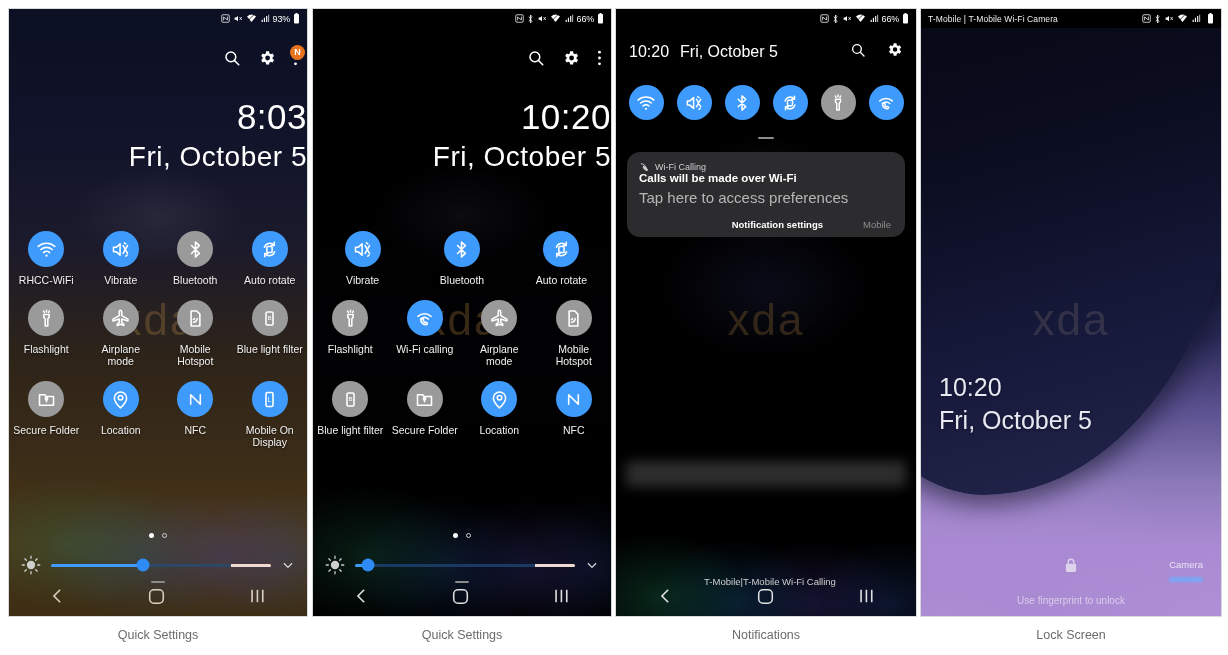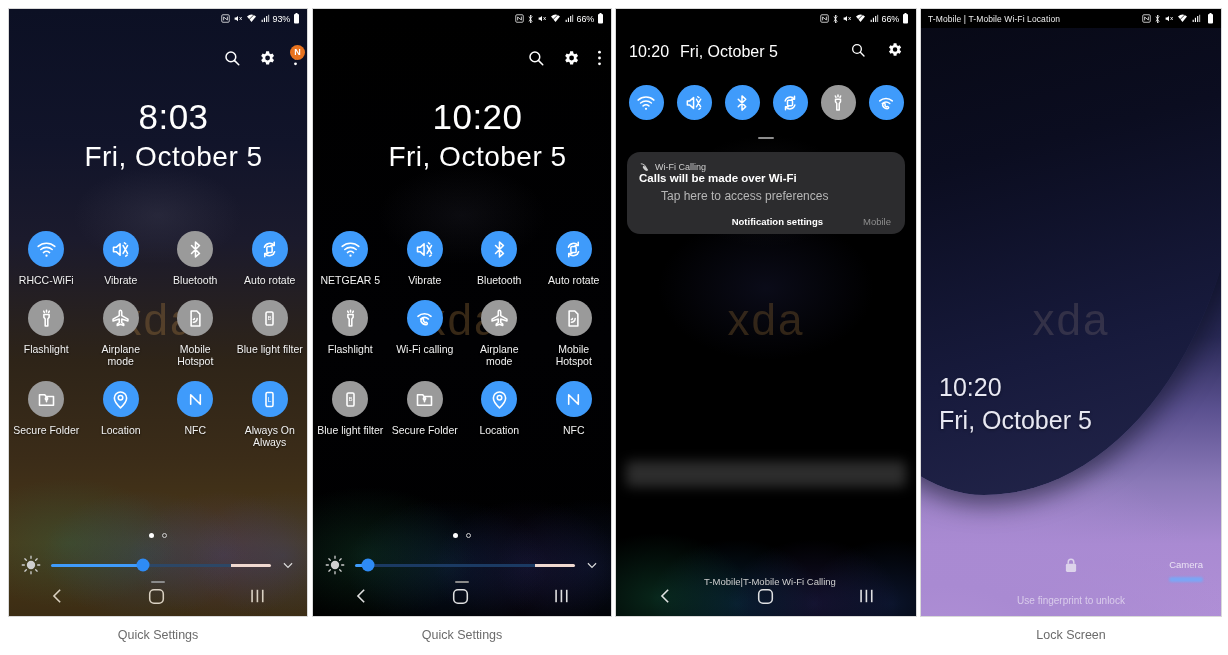--- a/index.html
+++ b/index.html
@@ -55,21 +55,21 @@
   .battpct{font-size:9px;letter-spacing:-.2px;}
 
   
   .qs-head{position:absolute;right:9px;top:40px;display:flex;align-items:center;gap:17px;}
   .qs-head .ico{width:18px;height:18px;position:relative;cursor:pointer;}
   .badge{position:absolute;right:-7px;top:-4px;width:15px;height:15px;border-radius:50%;
          background:#e8731f;color:#fff;font-size:9px;font-weight:bold;display:flex;
          align-items:center;justify-content:center;line-height:1;}
 
   
-  .clock{position:absolute;left:0;right:0;top:88px;text-align:center;color:#fff;
+  .clock{position:absolute;left:0;right:0;top:88px;text-align:right;color:#fff;
          font-weight:300;letter-spacing:.5px;margin-left:31px;}
   .clock .t{font-size:35px;line-height:40px;}
   .clock .d{font-size:28px;line-height:36px;margin-top:2px;}
 
   
   .tiles{position:absolute;left:0;right:0;top:222px;}
   .trow{display:flex;justify-content:space-around;margin-bottom:14px;}
   .tile{width:66px;display:flex;flex-direction:column;align-items:center;cursor:pointer;}
   .tcirc{width:36px;height:36px;border-radius:50%;display:flex;align-items:center;justify-content:center;}
   .on{background:#3f9bfb;}
@@ -102,21 +102,21 @@
   .p3icons{margin-left:auto;display:flex;gap:20px;align-items:center;}
   .qrow{position:absolute;left:0;right:0;top:76px;display:flex;justify-content:space-around;padding:0 6px;box-sizing:border-box;}
   .qc{width:35px;height:35px;border-radius:50%;display:flex;align-items:center;justify-content:center;cursor:pointer;}
   .pill{position:absolute;left:50%;top:128px;transform:translateX(-50%);width:16px;height:2px;
         border-radius:2px;background:#8d8d8d;}
   .notif{position:absolute;left:11px;right:11px;top:143px;background:#2c2c2e;border-radius:13px;
          padding:9px 12px 7px 12px;box-sizing:border-box;}
   .nhead{display:flex;align-items:center;gap:5px;}
   .napp{font-size:9px;color:#cfcfcf;}
   .ntitle{font-size:11.5px;color:#fff;font-weight:bold;}
-  .nbody{font-size:12px;color:#b6b6b6;margin-top:5px;margin-left:22px;}
+  .nbody{font-size:15px;color:#b6b6b6;margin-top:5px;}
   .nacts{display:flex;justify-content:flex-end;gap:40px;margin-top:13px;padding-right:2px;}
   .nact{font-size:9.5px;color:#fff;font-weight:bold;cursor:pointer;}
   .nact.dim{color:#8e8e8e;font-weight:normal;}
   .redact{position:absolute;left:10px;right:10px;top:452px;height:26px;border-radius:4px;
           background:rgba(150,150,150,.30);filter:blur(6px);}
   .carrier3{position:absolute;left:8px;right:0;top:567px;text-align:center;font-size:9.5px;color:#cfcfcf;}
 
   
   .lsclock{position:absolute;left:18px;top:364px;color:#e8e8f2;font-weight:300;text-shadow:0 1px 3px rgba(0,0,0,.35);}
   .lsclock .t{font-size:25px;line-height:28px;}
@@ -311,21 +311,21 @@
             </div>
                  <div class="tlabel">NFC</div>
                </div>
           <div class="tile">
                  <div class="tcirc on">
               <svg width="21" height="21" viewBox="0 0 24 24">
                 <rect x="8" y="4" width="8" height="16" rx="1.6" fill="none" stroke="#fff" stroke-width="1.8" stroke-linecap="round" stroke-linejoin="round"></rect>
                 <text x="12" y="14.5" font-size="7.5" fill="#fff" text-anchor="middle" font-family="Liberation Sans, sans-serif">L</text>
               </svg>
             </div>
-                 <div class="tlabel">Always On Always</div>
+                 <div class="tlabel">Mobile On Display</div>
                </div>
         </div>
       </div>
 
     <div class="dots">
       <span class="dot"></span>
       <span class="dot o"></span>
     </div>
 
     <div class="bright">
@@ -415,29 +415,20 @@
       </span>
     </div>
 
     <div class="clock">
       <div class="t">10:20</div>
       <div class="d">Fri, October 5</div>
     </div>
 
     <div class="tiles" id="p2-tiles">
         <div class="trow">
-          <div class="tile">
-                 <div class="tcirc on">
-              <svg width="21" height="21" viewBox="0 0 24 24">
-                <path fill="none" stroke="#fff" stroke-width="1.8" stroke-linecap="round" stroke-linejoin="round" d="M2.5 8.5a14 14 0 0 1 19 0M5.5 12a10 10 0 0 1 13 0M8.5 15.5a5.5 5.5 0 0 1 7 0"></path>
-                <circle cx="12" cy="19" r="1.3" fill="#fff" stroke="none"></circle>
-              </svg>
-            </div>
-                 <div class="tlabel">NETGEAR 5</div>
-               </div>
           <div class="tile">
                  <div class="tcirc on">
               <svg width="21" height="21" viewBox="0 0 24 24">
                 <path fill="none" stroke="#fff" stroke-width="1.8" stroke-linecap="round" stroke-linejoin="round" d="M4 9.5v5h3l4.5 4v-13L7 9.5H4z"></path>
                 <path fill="none" stroke="#fff" stroke-width="1.8" stroke-linecap="round" stroke-linejoin="round" d="M15 7.5l5 9M20 7.5l-5 9"></path>
                 <path fill="none" stroke="#fff" stroke-width="1.8" stroke-linecap="round" stroke-linejoin="round" d="M16.5 4.5l1.5 1M18 19.5l1.5-1"></path>
               </svg>
             </div>
                  <div class="tlabel">Vibrate</div>
                </div>
@@ -706,21 +697,21 @@
     </div>
   </div>
 
   <div class="panel" id="p4">
     <div class="wall wall4">
         <div class="curve"></div>
       </div>
     <div class="xda xda4">xda</div>
 
     <div class="statusbar" style="background:#000;">
-      <div class="sb-left">T-Mobile | T-Mobile Wi-Fi Location</div>
+      <div class="sb-left">T-Mobile | T-Mobile Wi-Fi Camera</div>
       <div class="sb-right">
         <svg width="9" height="9" viewBox="0 0 24 24">
             <rect x="2" y="2" width="20" height="20" rx="3" fill="none" stroke="#fff" stroke-width="2"></rect>
             <path d="M7 17V8l10 8V7" stroke="#fff" stroke-width="2" fill="none"></path>
           </svg>
         <svg width="7" height="10" viewBox="0 0 12 20">
             <path d="M3 5l6 10-3 3V2l3 3-6 10" fill="none" stroke="#fff" stroke-width="1.6"></path>
           </svg>
         <svg width="10" height="9" viewBox="0 0 24 24">
             <path d="M3 9v6h4l5 4V5L7 9H3z" fill="#fff"></path>
@@ -756,15 +747,16 @@
     <div class="lshint">Use fingerprint to unlock</div>
 
     <div class="lscam">
       <div class="lbl">Camera</div>
       <div class="bar"></div>
     </div>
   </div>
 
   <div class="caption" id="c1">Quick Settings</div>
   <div class="caption" id="c2">Quick Settings</div>
+  <div class="caption" id="c3">Notifications</div>
   <div class="caption" id="c4">Lock Screen</div>
 
 </div>
 
 </body></html>

